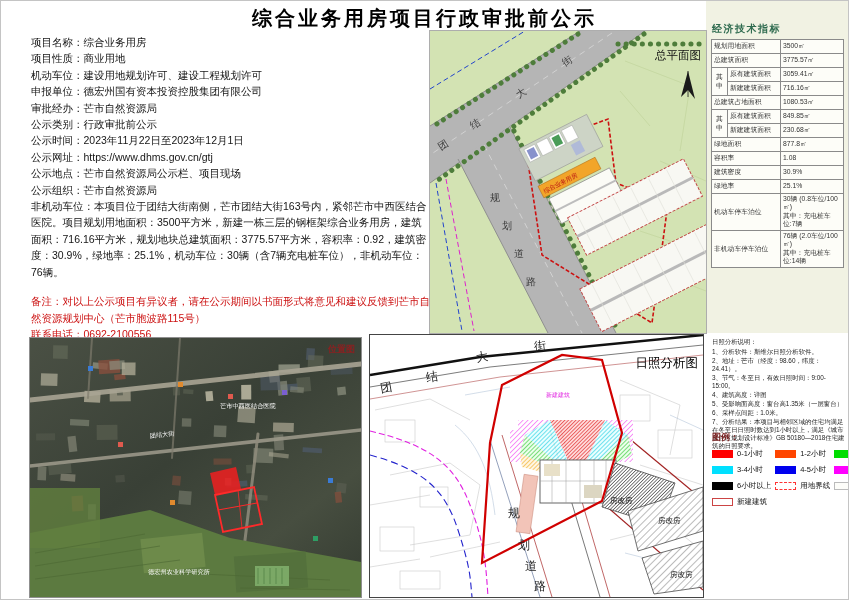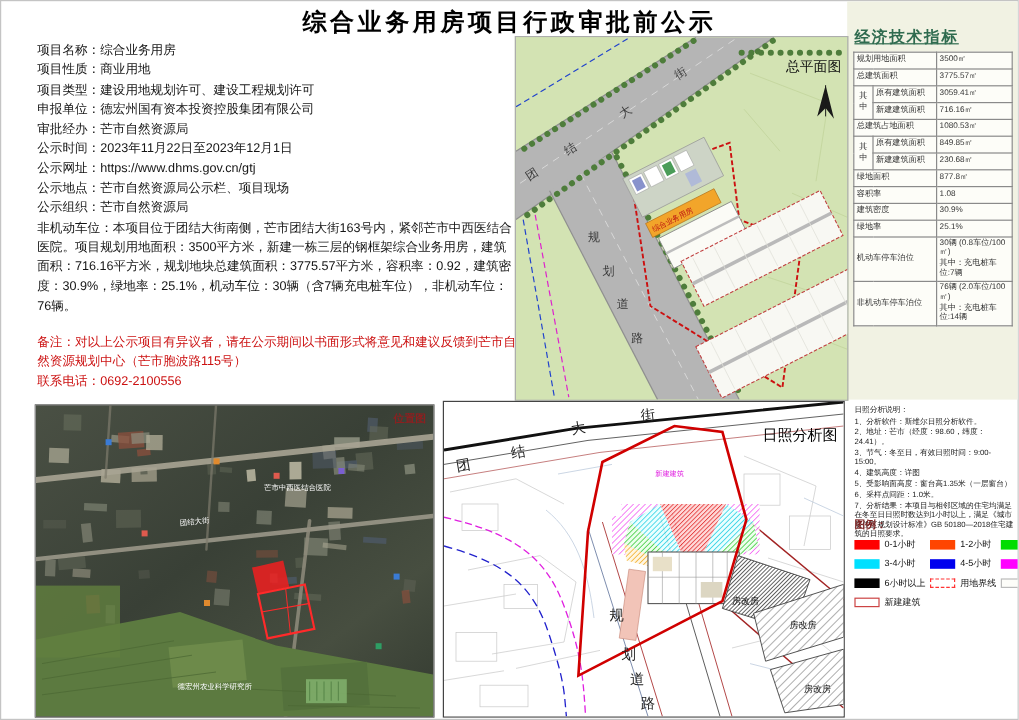--- a/index.html
+++ b/index.html
@@ -10,21 +10,21 @@
       font-family:Liberation Serif, serif;font-weight:bold;font-size:20px;letter-spacing:3px;color:#000;}
   
   .info-col{position:absolute;left:30px;top:33px;width:399px;font-size:10.5px;color:#151515;}
   .info-line{line-height:16.4px;}
   .info-line .fl,.info-line .fv{display:inline;}
   .info-note{margin-top:13px;color:#cc1111;font-weight:normal;line-height:16.4px;}
   
   .right-strip{position:absolute;left:705px;top:0;width:144px;height:332px;background:#f1f2e3;}
   
   .indicators{position:absolute;left:710px;top:21px;width:133px;}
-  .ind-title{font-size:13px;font-weight:bold;letter-spacing:1.5px;color:#2f6b4f;margin:0 0 3px 1px;text-decoration:underline;}
+  .ind-title{font-size:10px;font-weight:bold;letter-spacing:1.5px;color:#2f6b4f;margin:0 0 3px 1px;}
   table.ind{width:100%;border-collapse:collapse;font-size:6.8px;color:#333;background:#fdfdf8;}
   table.ind td{border:1px solid #8a8a8a;padding:1px 2px;line-height:1.25;height:11px;vertical-align:middle;}
   table.ind td.v{width:58px;}
   table.ind td.qz{width:11px;text-align:center;}
   .v2{display:block;}
   
   .siteplan{position:absolute;left:428px;top:29px;width:276px;height:302px;border:1px solid #adadad;background:#d3e3b3;}
   .satmap{position:absolute;left:28px;top:336px;width:331px;height:259px;border:1px solid #8f8f8f;background:#3c4238;}
   .sunshine{position:absolute;left:368px;top:333px;width:333px;height:262px;border:1px solid #444;background:#fff;}
   svg{display:block;}
@@ -48,23 +48,24 @@
 <body>
 
 <div class="page">
 
   <div class="main-title">综合业务用房项目行政审批前公示</div>
 
   <div class="info-col">
     <div id="info-fields">
         <div class="info-line"><span class="fl">项目名称：</span><span class="fv">综合业务用房</span></div>
         <div class="info-line"><span class="fl">项目性质：</span><span class="fv">商业用地</span></div>
-        <div class="info-line"><span class="fl">项目类型：</span><span class="fv">建设用地规划许可、建设工程规划许可</span></div>
+        <div class="info-line"><span class="fl">机动车位：</span><span class="fv">建设用地规划许可、建设工程规划许可</span></div>
         <div class="info-line"><span class="fl">申报单位：</span><span class="fv">德宏州国有资本投资控股集团有限公司</span></div>
         <div class="info-line"><span class="fl">审批经办：</span><span class="fv">芒市自然资源局</span></div>
+        <div class="info-line"><span class="fl">公示类别：</span><span class="fv">行政审批前公示</span></div>
         <div class="info-line"><span class="fl">公示时间：</span><span class="fv">2023年11月22日至2023年12月1日</span></div>
         <div class="info-line"><span class="fl">公示网址：</span><span class="fv">https://www.dhms.gov.cn/gtj</span></div>
         <div class="info-line"><span class="fl">公示地点：</span><span class="fv">芒市自然资源局公示栏、项目现场</span></div>
         <div class="info-line"><span class="fl">公示组织：</span><span class="fv">芒市自然资源局</span></div>
         <div class="info-line"><span class="fl">非机动车位：</span><span class="fv">本项目位于团结大街南侧，芒市团结大街163号内，紧邻芒市中西医结合医院。项目规划用地面积：3500平方米，新建一栋三层的钢框架综合业务用房，建筑面积：716.16平方米，规划地块总建筑面积：3775.57平方米，容积率：0.92，建筑密度：30.9%，绿地率：25.1%，机动车位：30辆（含7辆充电桩车位），非机动车位：76辆。</span></div>
       </div>
     <div class="info-note">备注：对以上公示项目有异议者，请在公示期间以书面形式将意见和建议反馈到芒市自然资源规划中心（芒市胞波路115号）</div>
     <div class="info-note" style="margin-top:0;">联系电话：0692-2100556</div>
   </div>
 

